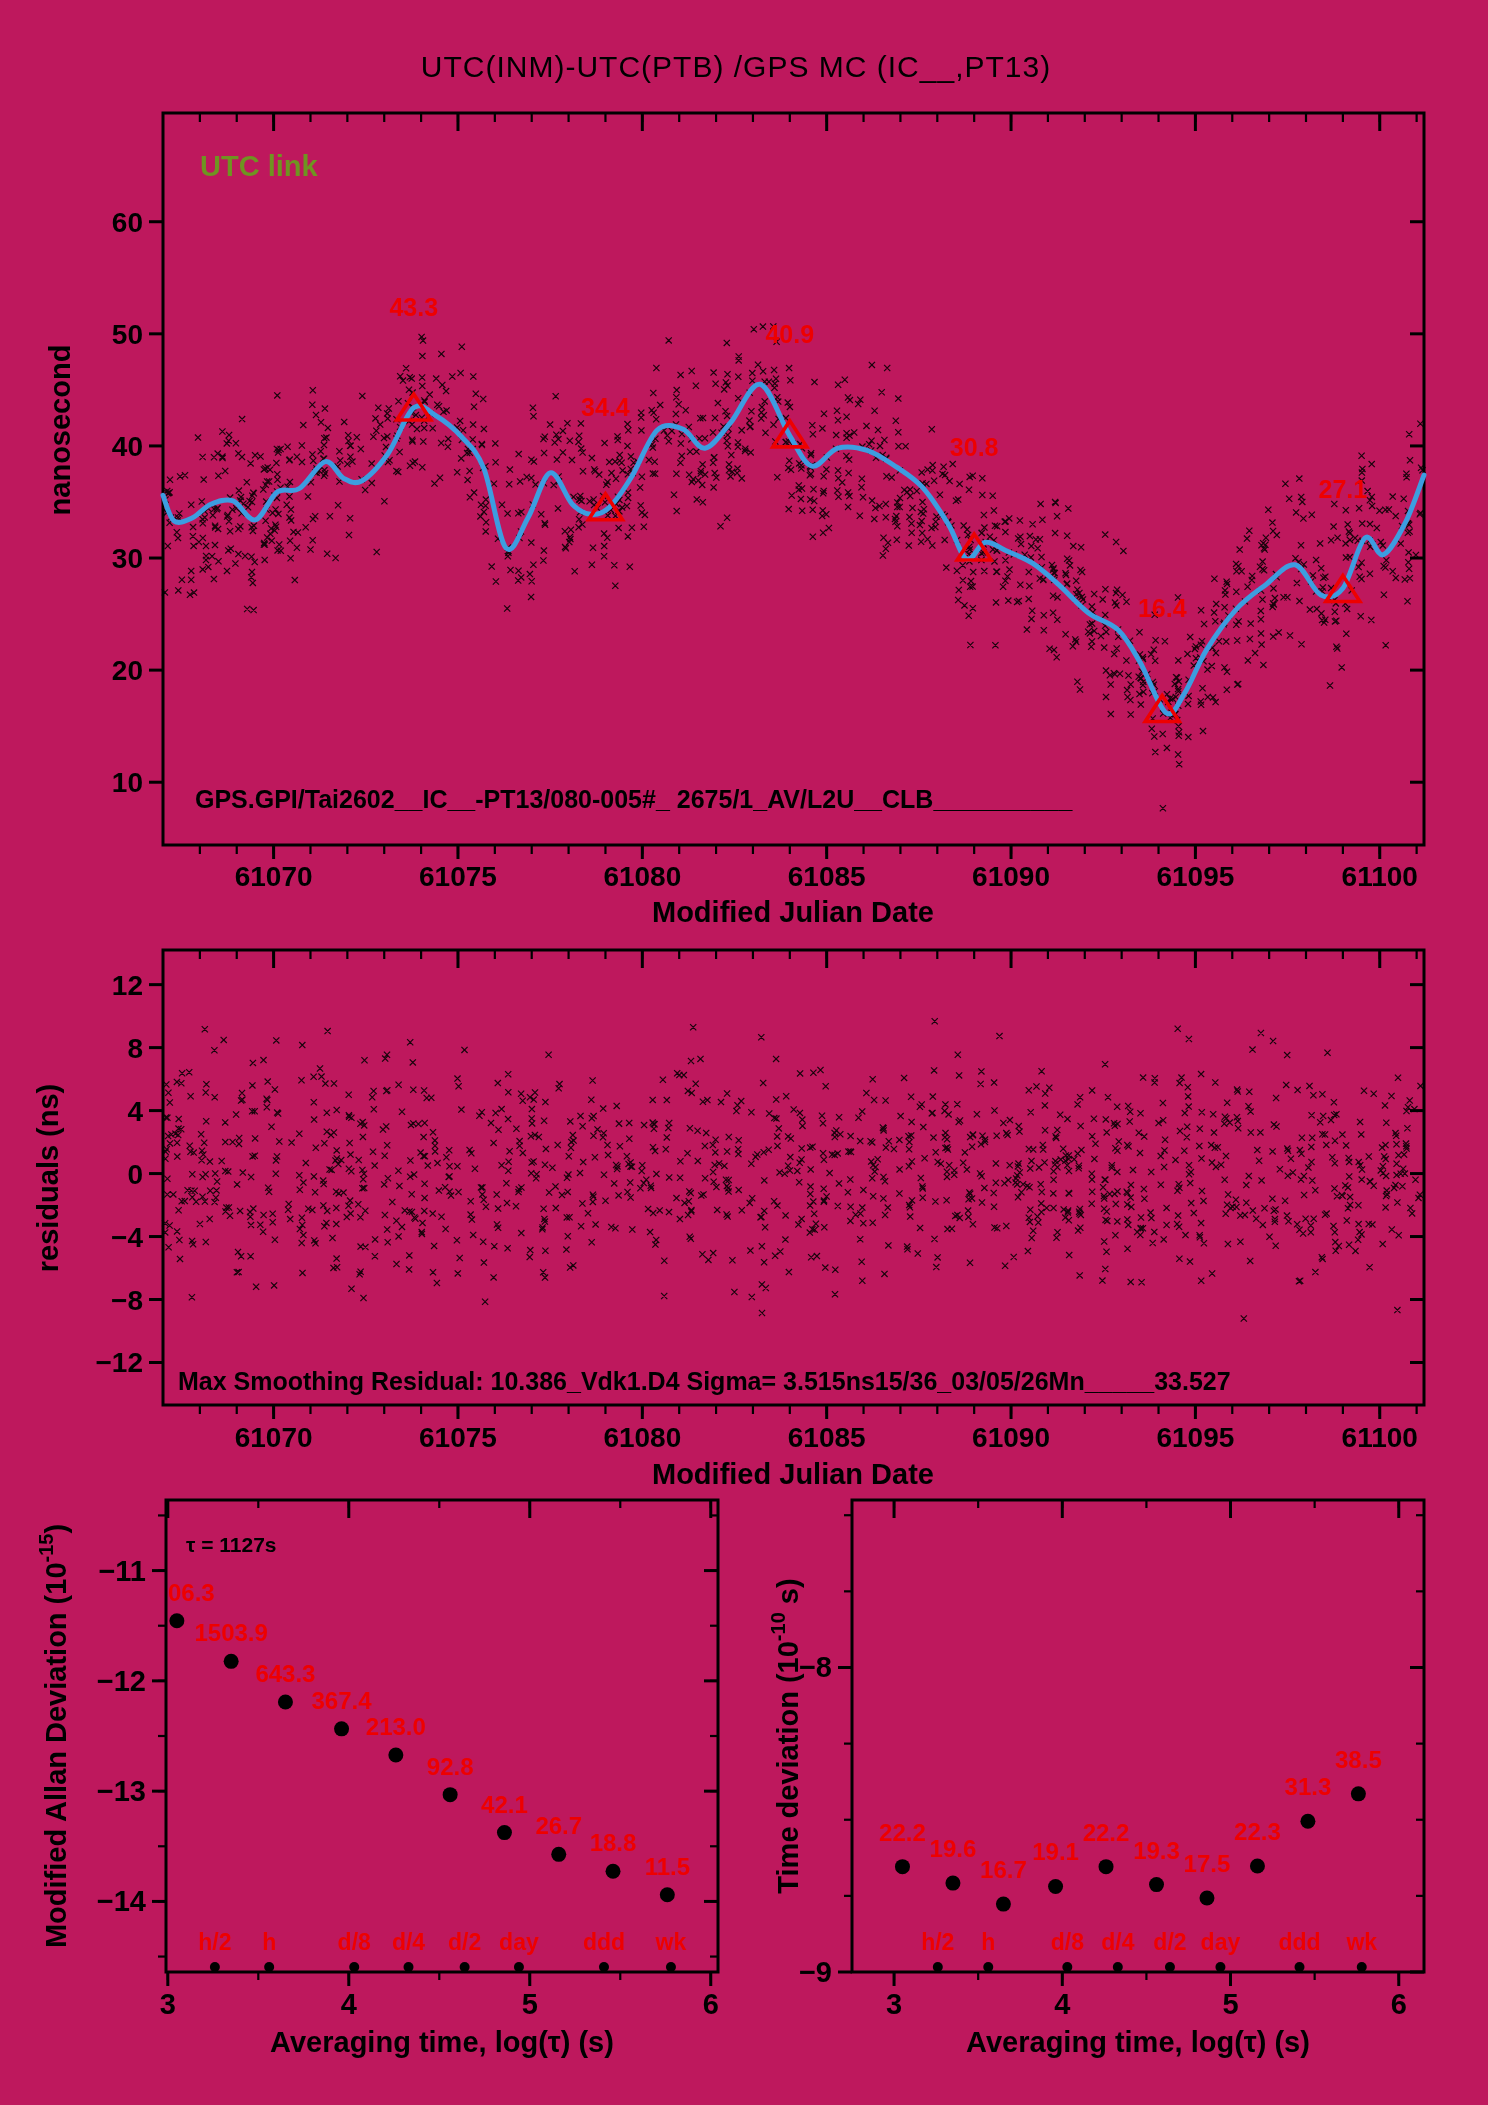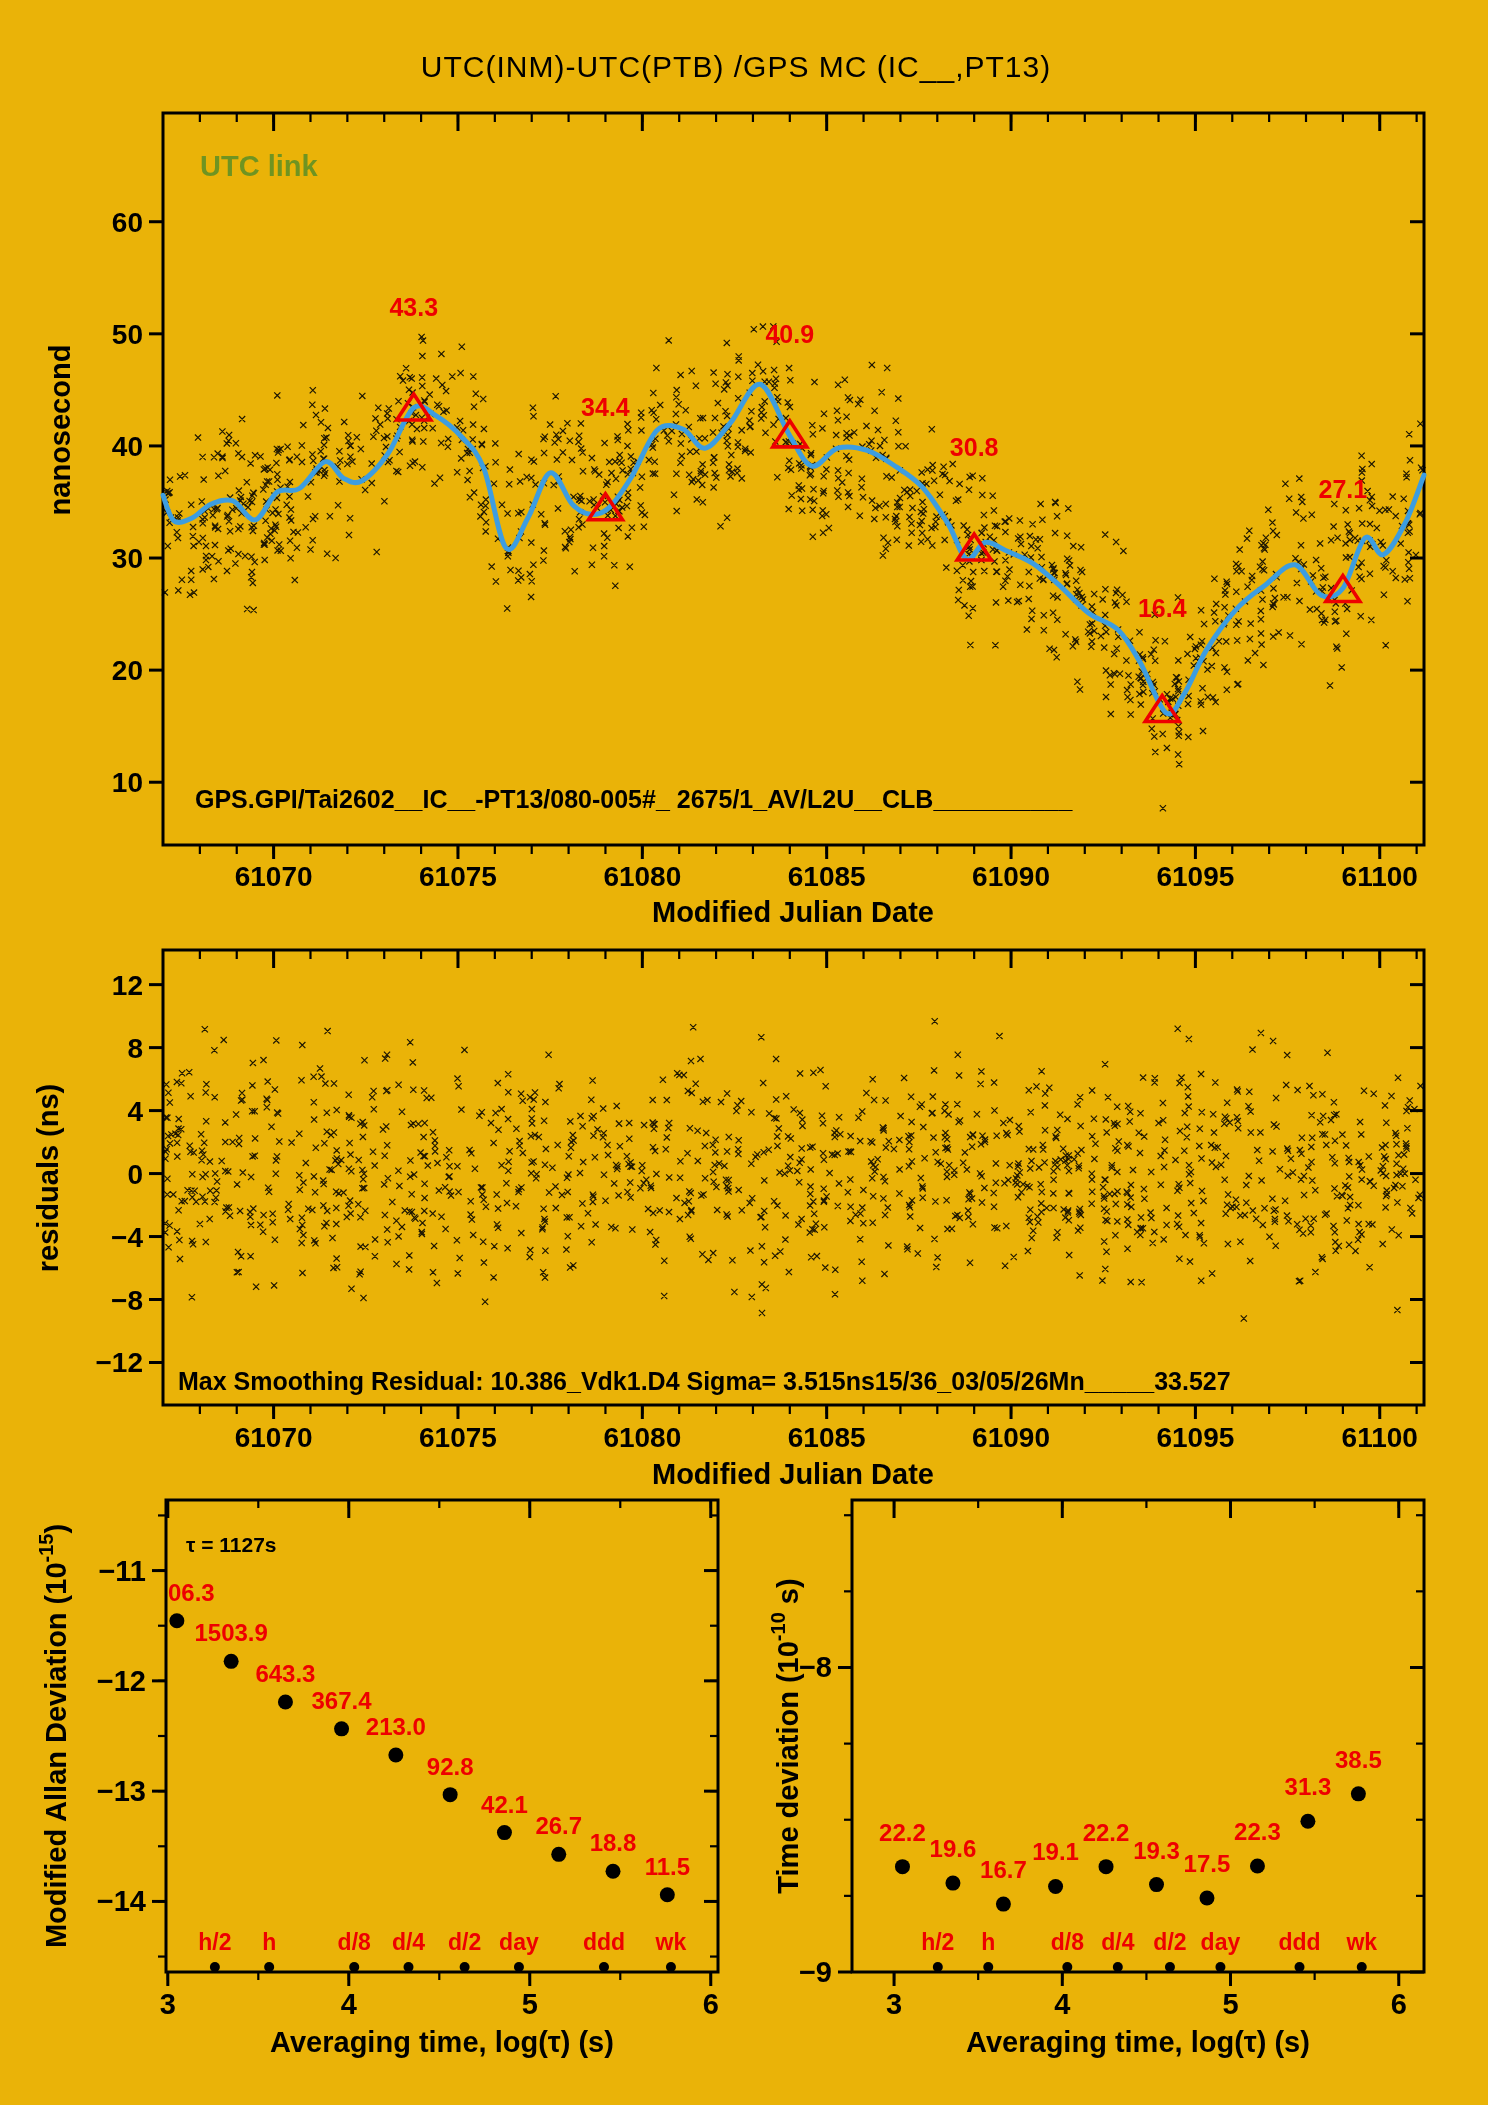--- a/index.html
+++ b/index.html
@@ -1,16 +1,16 @@
 <!DOCTYPE html>
 <html><head>
 <meta charset="utf-8">
 <style>
   html,body{margin:0;padding:0;background:#ffffff;}
-  .fig{position:relative;width:1488px;height:2105px;background:#eab308;font-family:"Liberation Sans",sans-serif;}
+  .fig{position:relative;width:1488px;height:2105px;background:#be185d;font-family:"Liberation Sans",sans-serif;}
   svg{font-family:"Liberation Sans",sans-serif;}
   svg text{fill:#000000;}
   .title-text{font-size:30px;font-weight:400;letter-spacing:1px;}
   .corner-label{font-size:29px;font-weight:bold;fill:#6f9421;}
   .inner-cap{font-size:25px;font-weight:bold;}
   .ax-cap{font-size:29px;font-weight:bold;}
   .y-cap{font-size:29px;font-weight:bold;}
   .tick-lab{font-size:28px;font-weight:bold;}
   .tick-lab-sm{font-size:29px;font-weight:bold;}
   .red-lab{font-size:25px;font-weight:bold;fill:#ee0000;}

